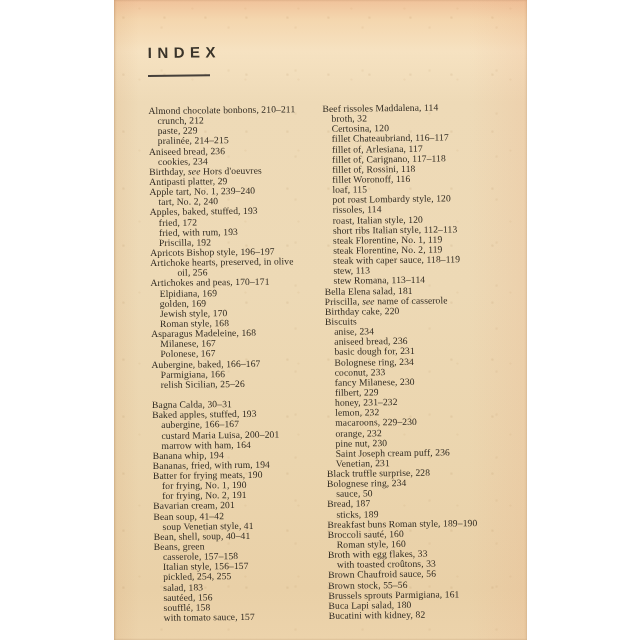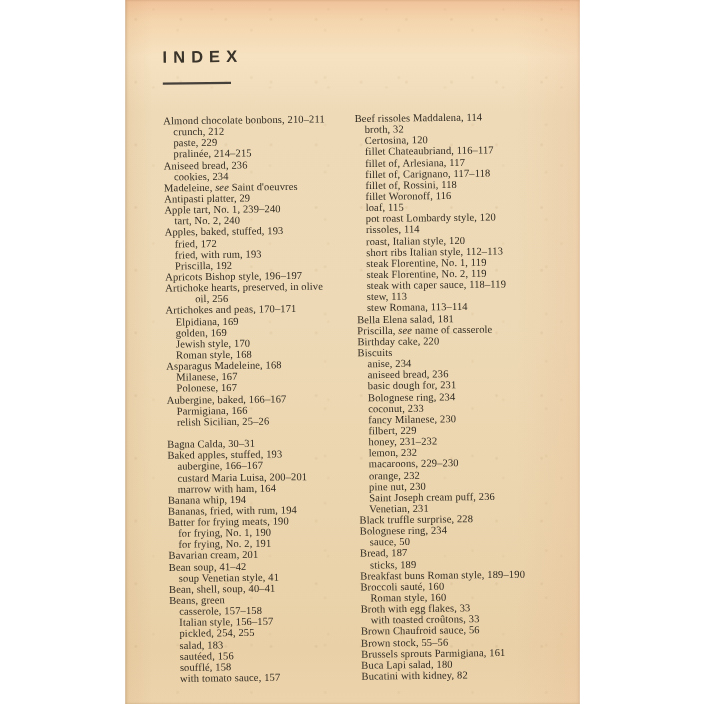--- a/index.html
+++ b/index.html
@@ -89,21 +89,21 @@
     <div class="content">
       <div class="title">INDEX</div>
       <div class="title-rule"></div>
       <div class="col col-left">
           <div class="entry ind0">Almond chocolate bonbons, 210–211</div>
           <div class="entry ind1">crunch, 212</div>
           <div class="entry ind1">paste, 229</div>
           <div class="entry ind1">pralinée, 214–215</div>
           <div class="entry ind0">Aniseed bread, 236</div>
           <div class="entry ind1">cookies, 234</div>
-          <div class="entry ind0"><span>Madeleine, </span><em>see</em><span> Saint d'oeuvres</span></div>
+          <div class="entry ind0"><span>Birthday, </span><em>see</em><span> Hors d'oeuvres</span></div>
           <div class="entry ind0">Antipasti platter, 29</div>
           <div class="entry ind0">Apple tart, No. 1, 239–240</div>
           <div class="entry ind1">tart, No. 2, 240</div>
           <div class="entry ind0">Apples, baked, stuffed, 193</div>
           <div class="entry ind1">fried, 172</div>
           <div class="entry ind1">fried, with rum, 193</div>
           <div class="entry ind1">Priscilla, 192</div>
           <div class="entry ind0">Apricots Bishop style, 196–197</div>
           <div class="entry ind0">Artichoke hearts, preserved, in olive</div>
           <div class="entry ind2">oil, 256</div>

